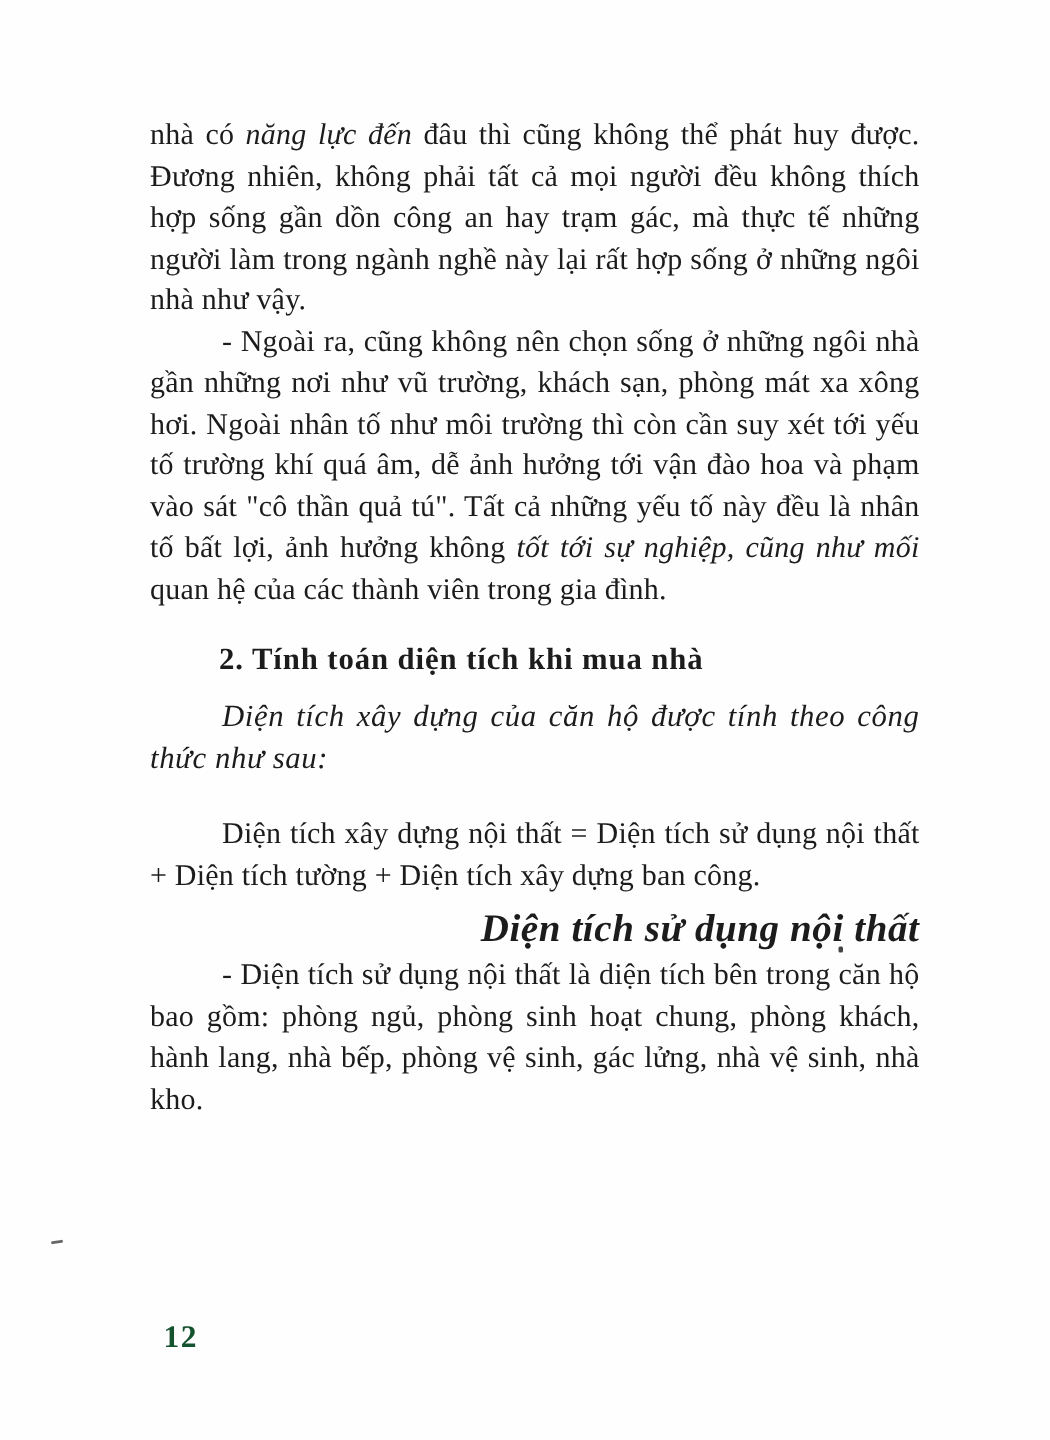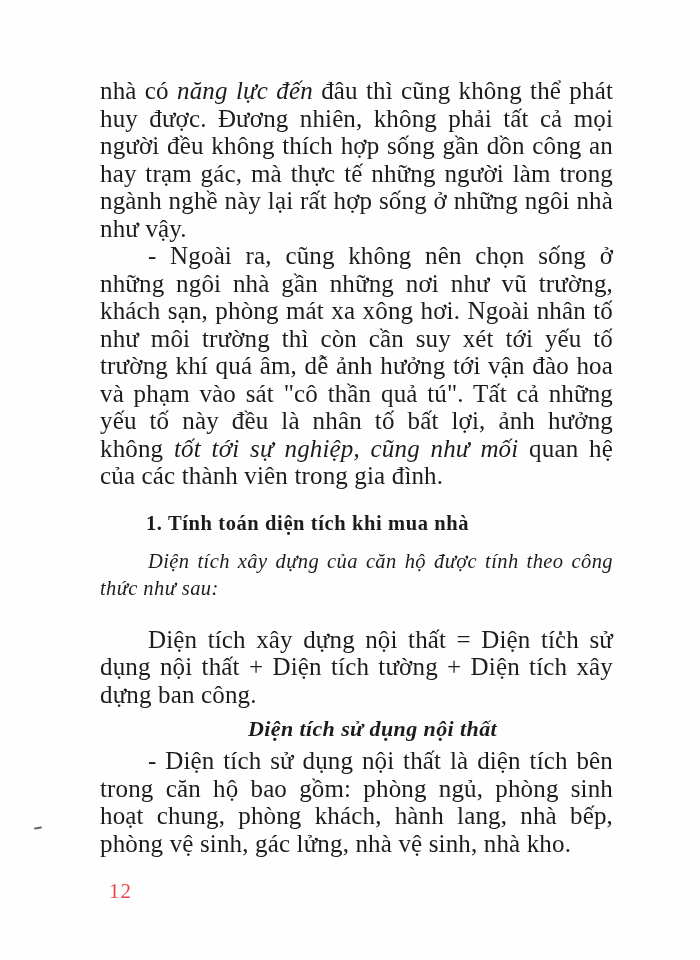--- a/index.html
+++ b/index.html
@@ -20,21 +20,21 @@
     position: absolute;
     left: 100px;
     top: 0;
     width: 513px;
     padding-top: 77px;
   }
   .content p,
   .content h2,
   .content h3 {
     margin: 0;
-    font-size: 25px;
+    font-size: 20px;
     line-height: 27.5px;
     text-align: justify;
     letter-spacing: 0.15px;
   }
   .indent { text-indent: 48px; }
   .it { font-style: italic; }
 
   .p2 { margin-top: 7px; }
 
   h2.heading {
@@ -53,36 +53,36 @@
     font-size: 20.5px;
     letter-spacing: 0.4px;
   }
   p.formula { margin-top: 23px; }
 
   h3.subheading {
     margin-top: 7px;
     margin-left: 32px;
     font-weight: 700;
     font-style: italic;
-    font-size: 22px;
+    font-size: 26px;
     line-height: 28px;
     letter-spacing: 0.4px;
-    text-align: center;
+    text-align: right;
   }
   p.p5 { margin-top: 4px; }
   p.p6 { margin-top: 4px; }
 
   .page-number {
     position: absolute;
     left: 109px;
     top: 879px;
     font-size: 21px;
-    font-weight: 400;
+    font-weight: 700;
     letter-spacing: 1px;
-    color: #ef4444;
+    color: #14532d;
   }
 
   
   .speck-dot {
     position: absolute;
     left: 559px;
     top: 631px;
     width: 3px;
     height: 4px;
     background: #444;
@@ -102,21 +102,21 @@
 </head>
 <body>
 
 <div class="page">
   <div class="content">
 
     <p class="p1"><span>nhà có </span><span class="it">năng lực đến</span><span> đâu thì cũng không thể phát huy được. Đương nhiên, không phải tất cả mọi người đều không thích hợp sống gần dồn công an hay trạm gác, mà thực tế những người làm trong ngành nghề này lại rất hợp sống ở những ngôi nhà như vậy.</span></p>
 
     <p class="p2 indent"><span>- Ngoài ra, cũng không nên chọn sống ở những ngôi nhà gần những nơi như vũ trường, khách sạn, phòng mát xa xông hơi. Ngoài nhân tố như môi trường thì còn cần suy xét tới yếu tố trường khí quá âm, dễ ảnh hưởng tới vận đào hoa và phạm vào sát "cô thần quả tú". Tất cả những yếu tố này đều là nhân tố bất lợi, ảnh hưởng không </span><span class="it">tốt tới sự nghiệp, cũng như mối</span><span> quan hệ của các thành viên trong gia đình.</span></p>
 
-    <h2 class="heading">1. Tính toán diện tích khi mua nhà</h2>
+    <h2 class="heading">2. Tính toán diện tích khi mua nhà</h2>
 
     <p class="lead indent">Diện tích xây dựng của căn hộ được tính theo công thức như sau:</p>
 
     <p class="formula indent">Diện tích xây dựng nội thất = Diện tích sử dụng nội thất + Diện tích tường + Diện tích xây dựng ban công.</p>
 
     <h3 class="subheading">Diện tích sử dụng nội thất</h3>
 
     <p class="p5 indent">- Diện tích sử dụng nội thất là diện tích bên trong căn hộ bao gồm: phòng ngủ, phòng sinh hoạt chung, phòng khách, hành lang, nhà bếp, phòng vệ sinh, gác lửng, nhà vệ sinh, nhà kho.</p>
 
 

